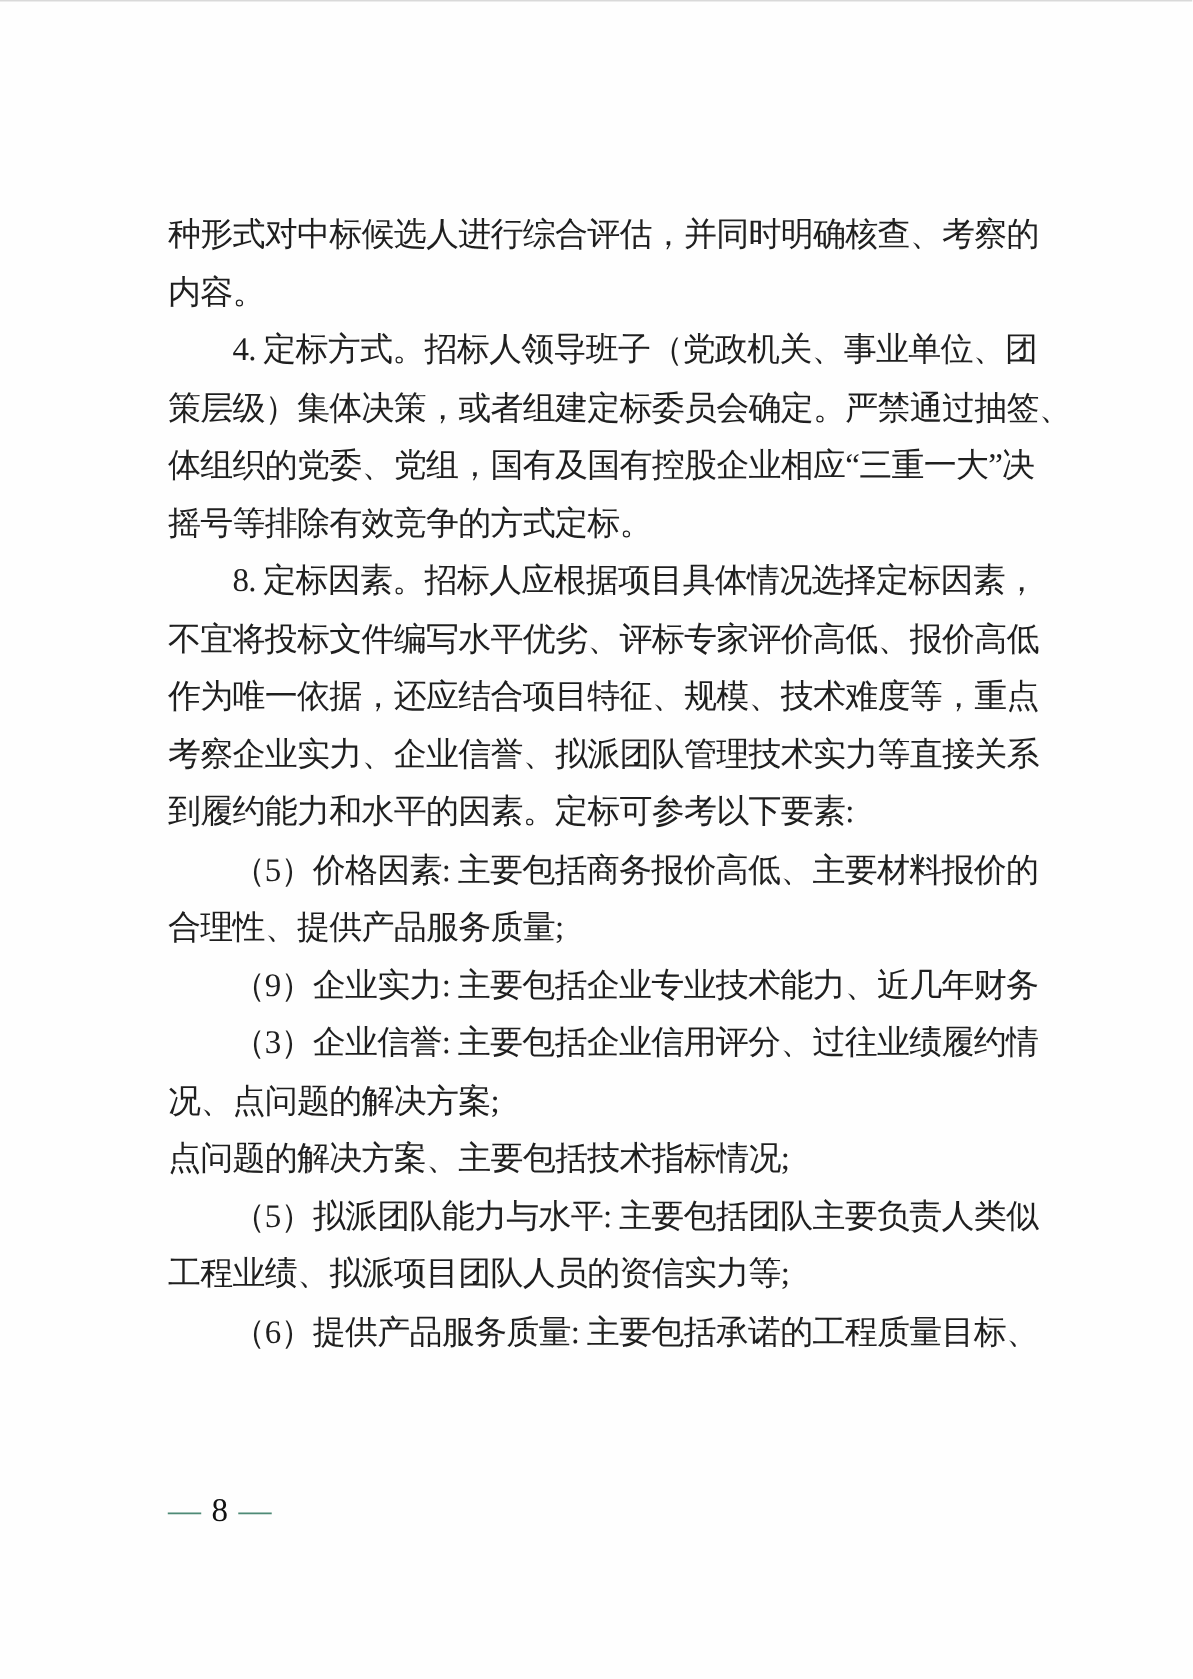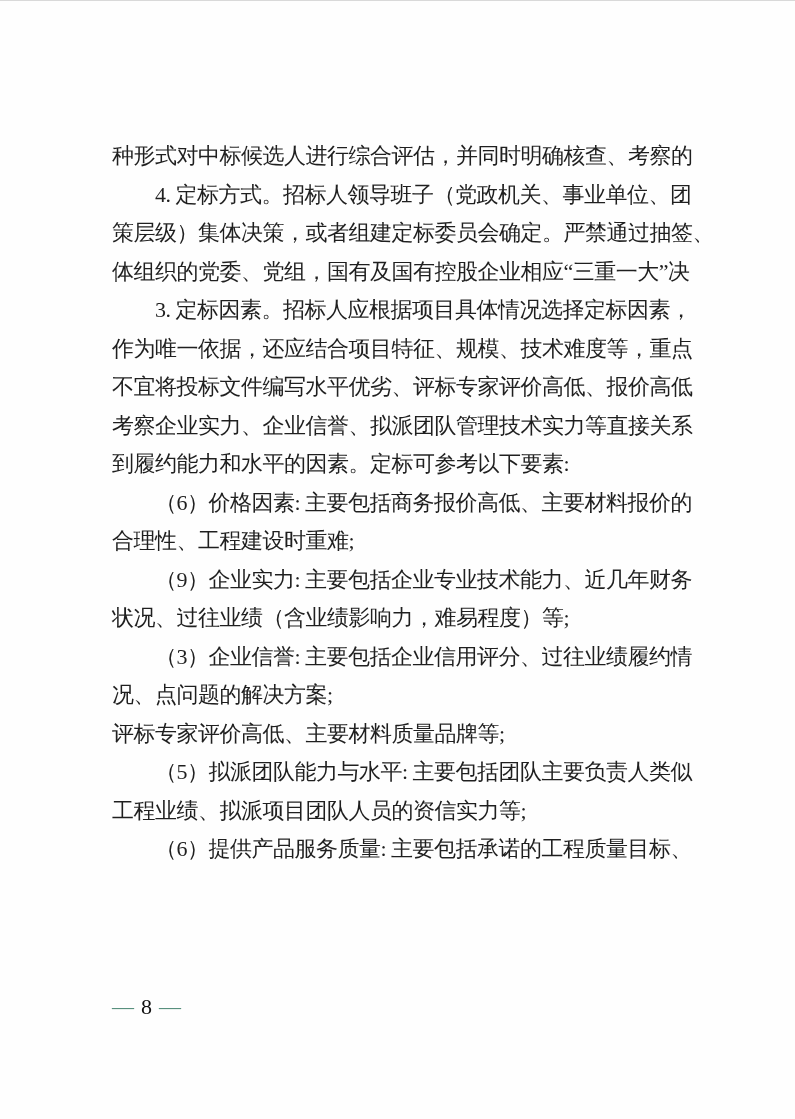--- a/index.html
+++ b/index.html
@@ -65,35 +65,36 @@
   }
 </style>
 </head>
 <body>
 
 <div class="page">
   <div class="scan-edge"></div>
 
   <div class="text-block">
       <div class="line">种形式对中标候选人进行综合评估，并同时明确核查、考察的</div>
+      <div class="line">内容。</div>
       <div class="line indent">4. 定标方式。招标人领导班子（党政机关、事业单位、团</div>
       <div class="line">策层级）集体决策，或者组建定标委员会确定。严禁通过抽签、</div>
       <div class="line">体组织的党委、党组，国有及国有控股企业相应“三重一大”决</div>
-      <div class="line indent">3. 定标因素。招标人应根据项目具体情况选择定标因素，</div>
+      <div class="line">摇号等排除有效竞争的方式定标。</div>
+      <div class="line indent">8. 定标因素。招标人应根据项目具体情况选择定标因素，</div>
+      <div class="line">不宜将投标文件编写水平优劣、评标专家评价高低、报价高低</div>
       <div class="line">作为唯一依据，还应结合项目特征、规模、技术难度等，重点</div>
-      <div class="line">不宜将投标文件编写水平优劣、评标专家评价高低、报价高低</div>
       <div class="line">考察企业实力、企业信誉、拟派团队管理技术实力等直接关系</div>
       <div class="line">到履约能力和水平的因素。定标可参考以下要素:</div>
-      <div class="line indent">（6）价格因素: 主要包括商务报价高低、主要材料报价的</div>
-      <div class="line">合理性、工程建设时重难;</div>
+      <div class="line indent">（5）价格因素: 主要包括商务报价高低、主要材料报价的</div>
+      <div class="line">合理性、提供产品服务质量;</div>
       <div class="line indent">（9）企业实力: 主要包括企业专业技术能力、近几年财务</div>
-      <div class="line">状况、过往业绩（含业绩影响力，难易程度）等;</div>
       <div class="line indent">（3）企业信誉: 主要包括企业信用评分、过往业绩履约情</div>
       <div class="line">况、点问题的解决方案;</div>
-      <div class="line">评标专家评价高低、主要材料质量品牌等;</div>
+      <div class="line">点问题的解决方案、主要包括技术指标情况;</div>
       <div class="line indent">（5）拟派团队能力与水平: 主要包括团队主要负责人类似</div>
       <div class="line">工程业绩、拟派项目团队人员的资信实力等;</div>
       <div class="line indent">（6）提供产品服务质量: 主要包括承诺的工程质量目标、</div>
     </div>
 
   <div class="page-footer">
     <span class="dash">—</span><span class="num">8</span><span class="dash">—</span>
   </div>
 </div>
 

